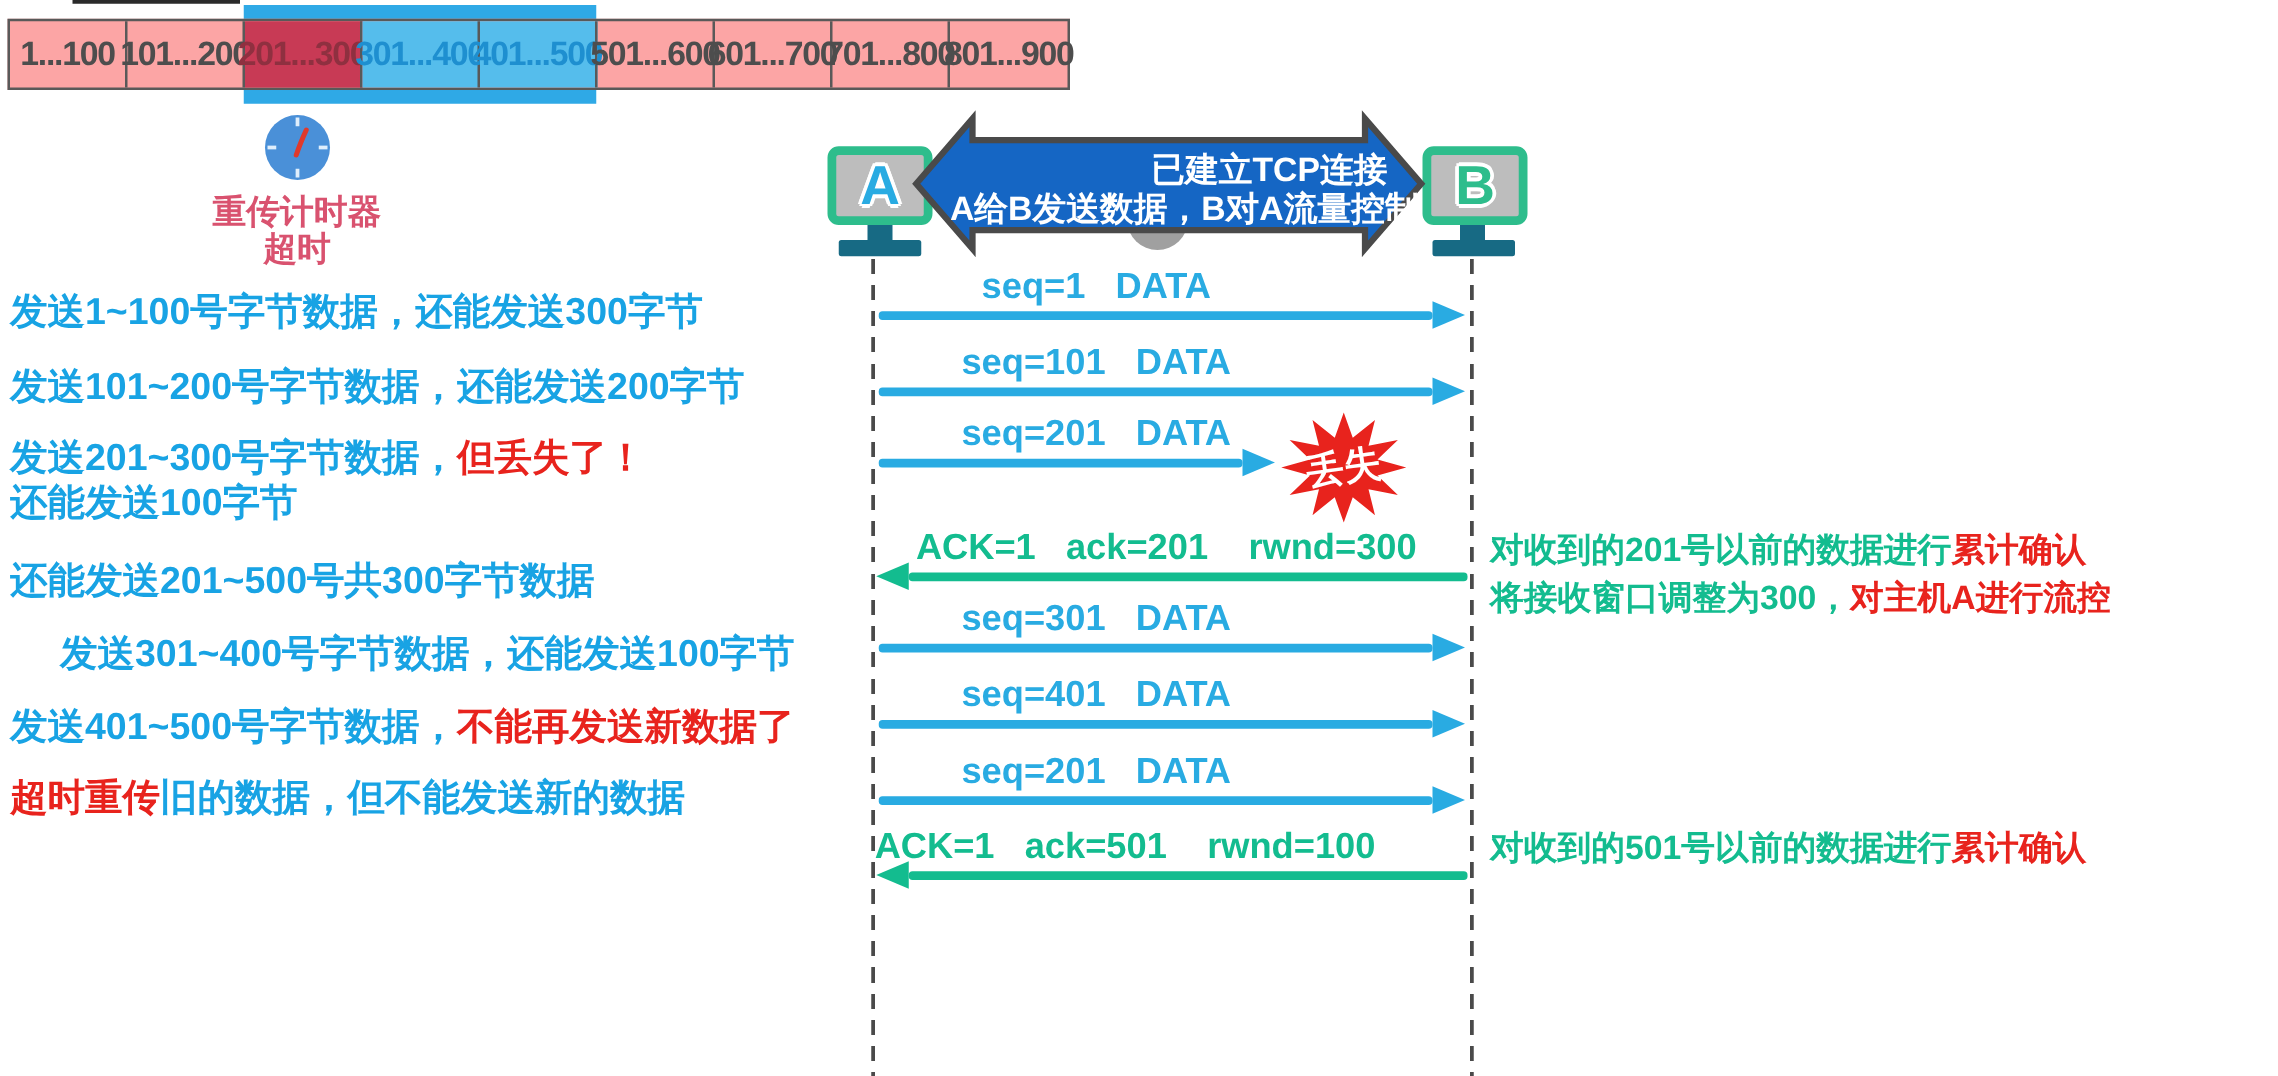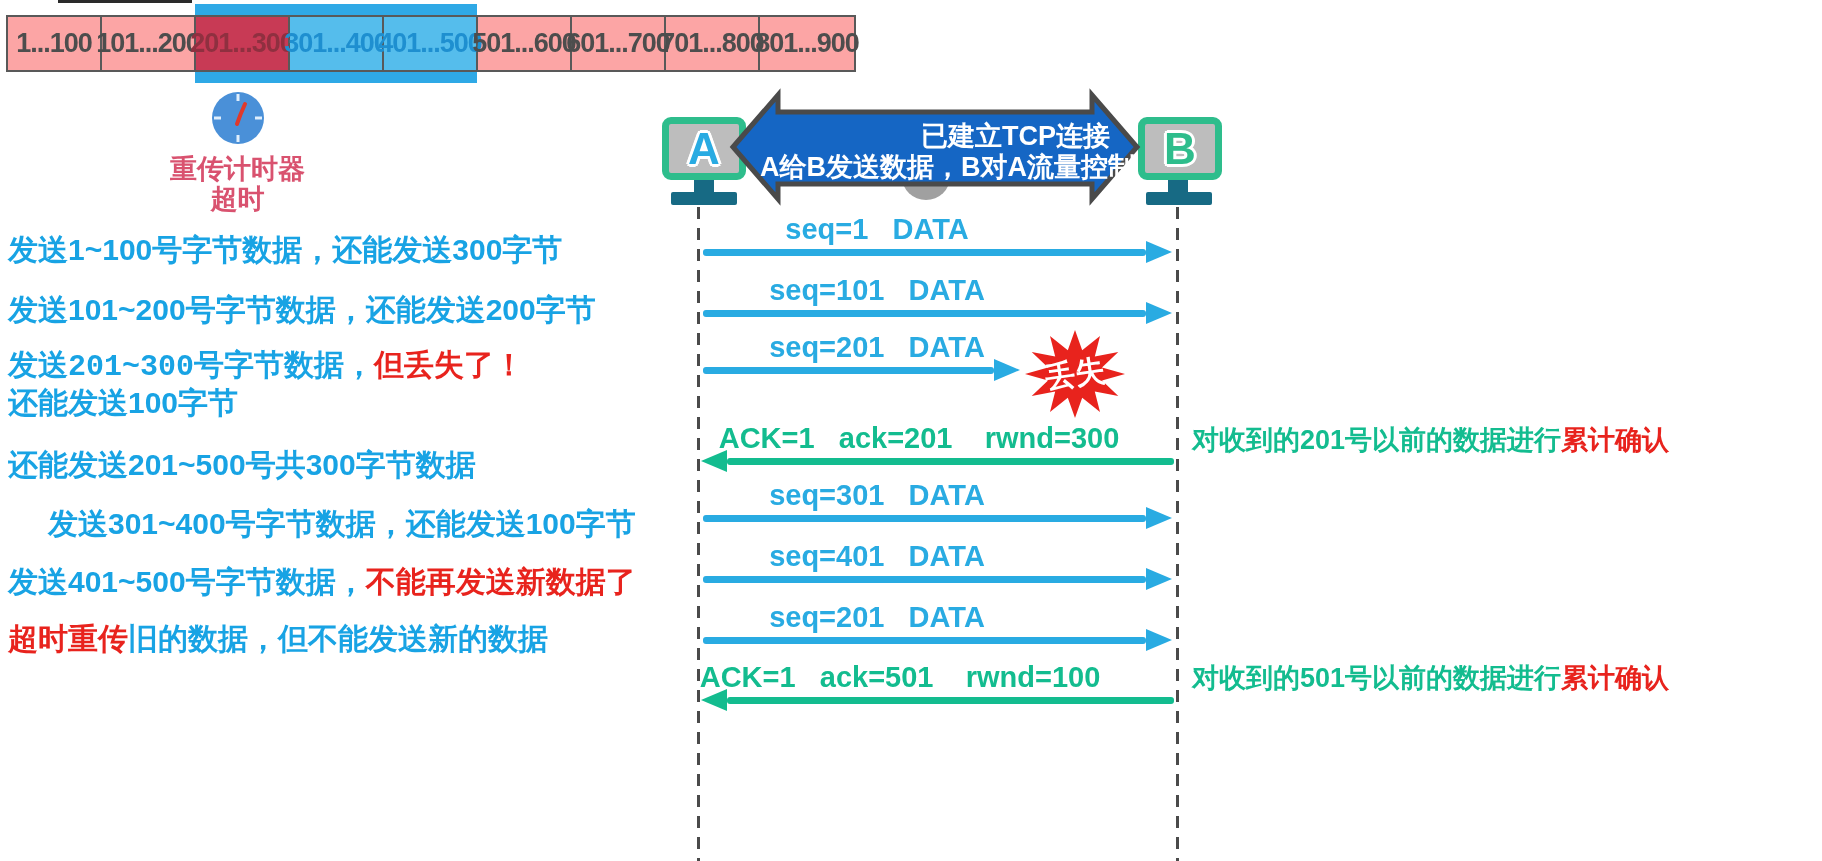--- a/index.html
+++ b/index.html
@@ -98,21 +98,21 @@
   <path d="M26,33 Q29,24 34,13" stroke="#e0392b" stroke-width="4" fill="none" stroke-linecap="round"></path>
 </svg>
 <div class="abs" id="timer-label">
   <div>重传计时器</div>
   <div>超时</div>
 </div>
 
 <div id="left-notes">
     <div class="abs left-note" style="top: 232px;"><span class="c-blue">发送1~100号字节数据，还能发送300字节</span></div>
     <div class="abs left-note" style="top: 292px;"><span class="c-blue">发送101~200号字节数据，还能发送200字节</span></div>
-    <div class="abs left-note" style="top: 349px; font-family: Liberation Mono, monospace;"><span class="c-blue">发送201~300号字节数据，</span><span class="c-red">但丢失了！</span></div>
+    <div class="abs left-note" style="top: 349px;"><span class="c-blue">发送201~300号字节数据，</span><span class="c-red">但丢失了！</span></div>
     <div class="abs left-note" style="top: 385px;"><span class="c-blue">还能发送100字节</span></div>
     <div class="abs left-note" style="top: 447px;"><span class="c-blue">还能发送201~500号共300字节数据</span></div>
     <div class="abs left-note" style="top: 506px; margin-left: 40px;"><span class="c-blue">发送301~400号字节数据，还能发送100字节</span></div>
     <div class="abs left-note" style="top: 564px;"><span class="c-blue">发送401~500号字节数据，</span><span class="c-red">不能再发送新数据了</span></div>
     <div class="abs left-note" style="top: 621px;"><span class="c-red">超时重传</span><span class="c-blue">旧的数据，但不能发送新的数据</span></div>
   </div>
 
 <div class="abs" id="banner-blob"></div>
 
 <svg class="abs" id="banner-svg" style="left:720px;top:88px;" width="430" height="120" viewBox="0 0 430 120">
@@ -139,21 +139,21 @@
 <div id="sequence-layer">
     <div class="msg-label" style="color: rgb(41, 171, 226); top: 213px; left: 637px; width: 480px;">seq=1   DATA</div>
     <div class="msg-shaft" style="background: rgb(41, 171, 226); top: 249px; left: 703px; width: 443px;"></div>
     <div class="msg-head" style="top: 241px; left: 1146px; border-left: 26px solid rgb(41, 171, 226);"></div>
     <div class="msg-label" style="color: rgb(41, 171, 226); top: 274px; left: 637px; width: 480px;">seq=101   DATA</div>
     <div class="msg-shaft" style="background: rgb(41, 171, 226); top: 310px; left: 703px; width: 443px;"></div>
     <div class="msg-head" style="top: 302px; left: 1146px; border-left: 26px solid rgb(41, 171, 226);"></div>
     <div class="msg-label" style="color: rgb(41, 171, 226); top: 331px; left: 637px; width: 480px;">seq=201   DATA</div>
     <div class="msg-shaft" style="background: rgb(41, 171, 226); top: 367px; left: 703px; width: 291px;"></div>
     <div class="msg-head" style="top: 359px; left: 994px; border-left: 26px solid rgb(41, 171, 226);"></div>
-    <div class="msg-label" style="color: rgb(19, 188, 143); top: 422px; left: 674px; width: 490px;">ACK=1   ack=201    rwnd=300</div>
+    <div class="msg-label" style="color: rgb(19, 188, 143); top: 422px; left: 688px; width: 490px;">ACK=1   ack=201    rwnd=300</div>
     <div class="msg-shaft" style="background: rgb(19, 188, 143); top: 458px; left: 727px; width: 447px;"></div>
     <div class="msg-head" style="top: 450px; left: 701px; border-right: 26px solid rgb(19, 188, 143);"></div>
     <div class="msg-label" style="color: rgb(41, 171, 226); top: 479px; left: 637px; width: 480px;">seq=301   DATA</div>
     <div class="msg-shaft" style="background: rgb(41, 171, 226); top: 515px; left: 703px; width: 443px;"></div>
     <div class="msg-head" style="top: 507px; left: 1146px; border-left: 26px solid rgb(41, 171, 226);"></div>
     <div class="msg-label" style="color: rgb(41, 171, 226); top: 540px; left: 637px; width: 480px;">seq=401   DATA</div>
     <div class="msg-shaft" style="background: rgb(41, 171, 226); top: 576px; left: 703px; width: 443px;"></div>
     <div class="msg-head" style="top: 568px; left: 1146px; border-left: 26px solid rgb(41, 171, 226);"></div>
     <div class="msg-label" style="color: rgb(41, 171, 226); top: 601px; left: 637px; width: 480px;">seq=201   DATA</div>
     <div class="msg-shaft" style="background: rgb(41, 171, 226); top: 637px; left: 703px; width: 443px;"></div>
@@ -162,15 +162,15 @@
     <div class="msg-shaft" style="background: rgb(19, 188, 143); top: 697px; left: 727px; width: 447px;"></div>
     <div class="msg-head" style="top: 689px; left: 701px; border-right: 26px solid rgb(19, 188, 143);"></div>
   </div>
 
 <svg class="abs" id="burst-svg" style="left:1023px;top:326px;" width="104" height="96" viewBox="0 0 104 96">
   <polygon id="burst-poly" fill="#e8231d" points="52.0,4.0 59.2,24.2 77.0,9.9 71.8,30.6 95.3,26.0 79.0,41.6 102.0,48.0 79.0,54.4 95.3,70.0 71.8,65.4 77.0,86.1 59.2,71.8 52.0,92.0 44.8,71.8 27.0,86.1 32.2,65.4 8.7,70.0 25.0,54.4 2.0,48.0 25.0,41.6 8.7,26.0 32.2,30.6 27.0,9.9 44.8,24.2"></polygon>
   <text x="52" y="58" text-anchor="middle" font-size="30" font-weight="bold" fill="#ffffff" transform="rotate(-8 52 48)" id="burst-text">丢失</text>
 </svg>
 
 <div id="right-notes">
-    <div class="abs right-note" style="top: 421px;"><div><span class="c-green">对收到的201号以前的数据进行</span><span class="c-red">累计确认</span></div></div>
+    <div class="abs right-note" style="top: 421px;"><div><span class="c-green">对收到的201号以前的数据进行</span><span class="c-red">累计确认</span></div><div><span class="c-green">将接收窗口调整为300，</span><span class="c-red">对主机A进行流控</span></div></div>
     <div class="abs right-note" style="top: 659px;"><div><span class="c-green">对收到的501号以前的数据进行</span><span class="c-red">累计确认</span></div></div>
   </div>
 
 </body></html>

